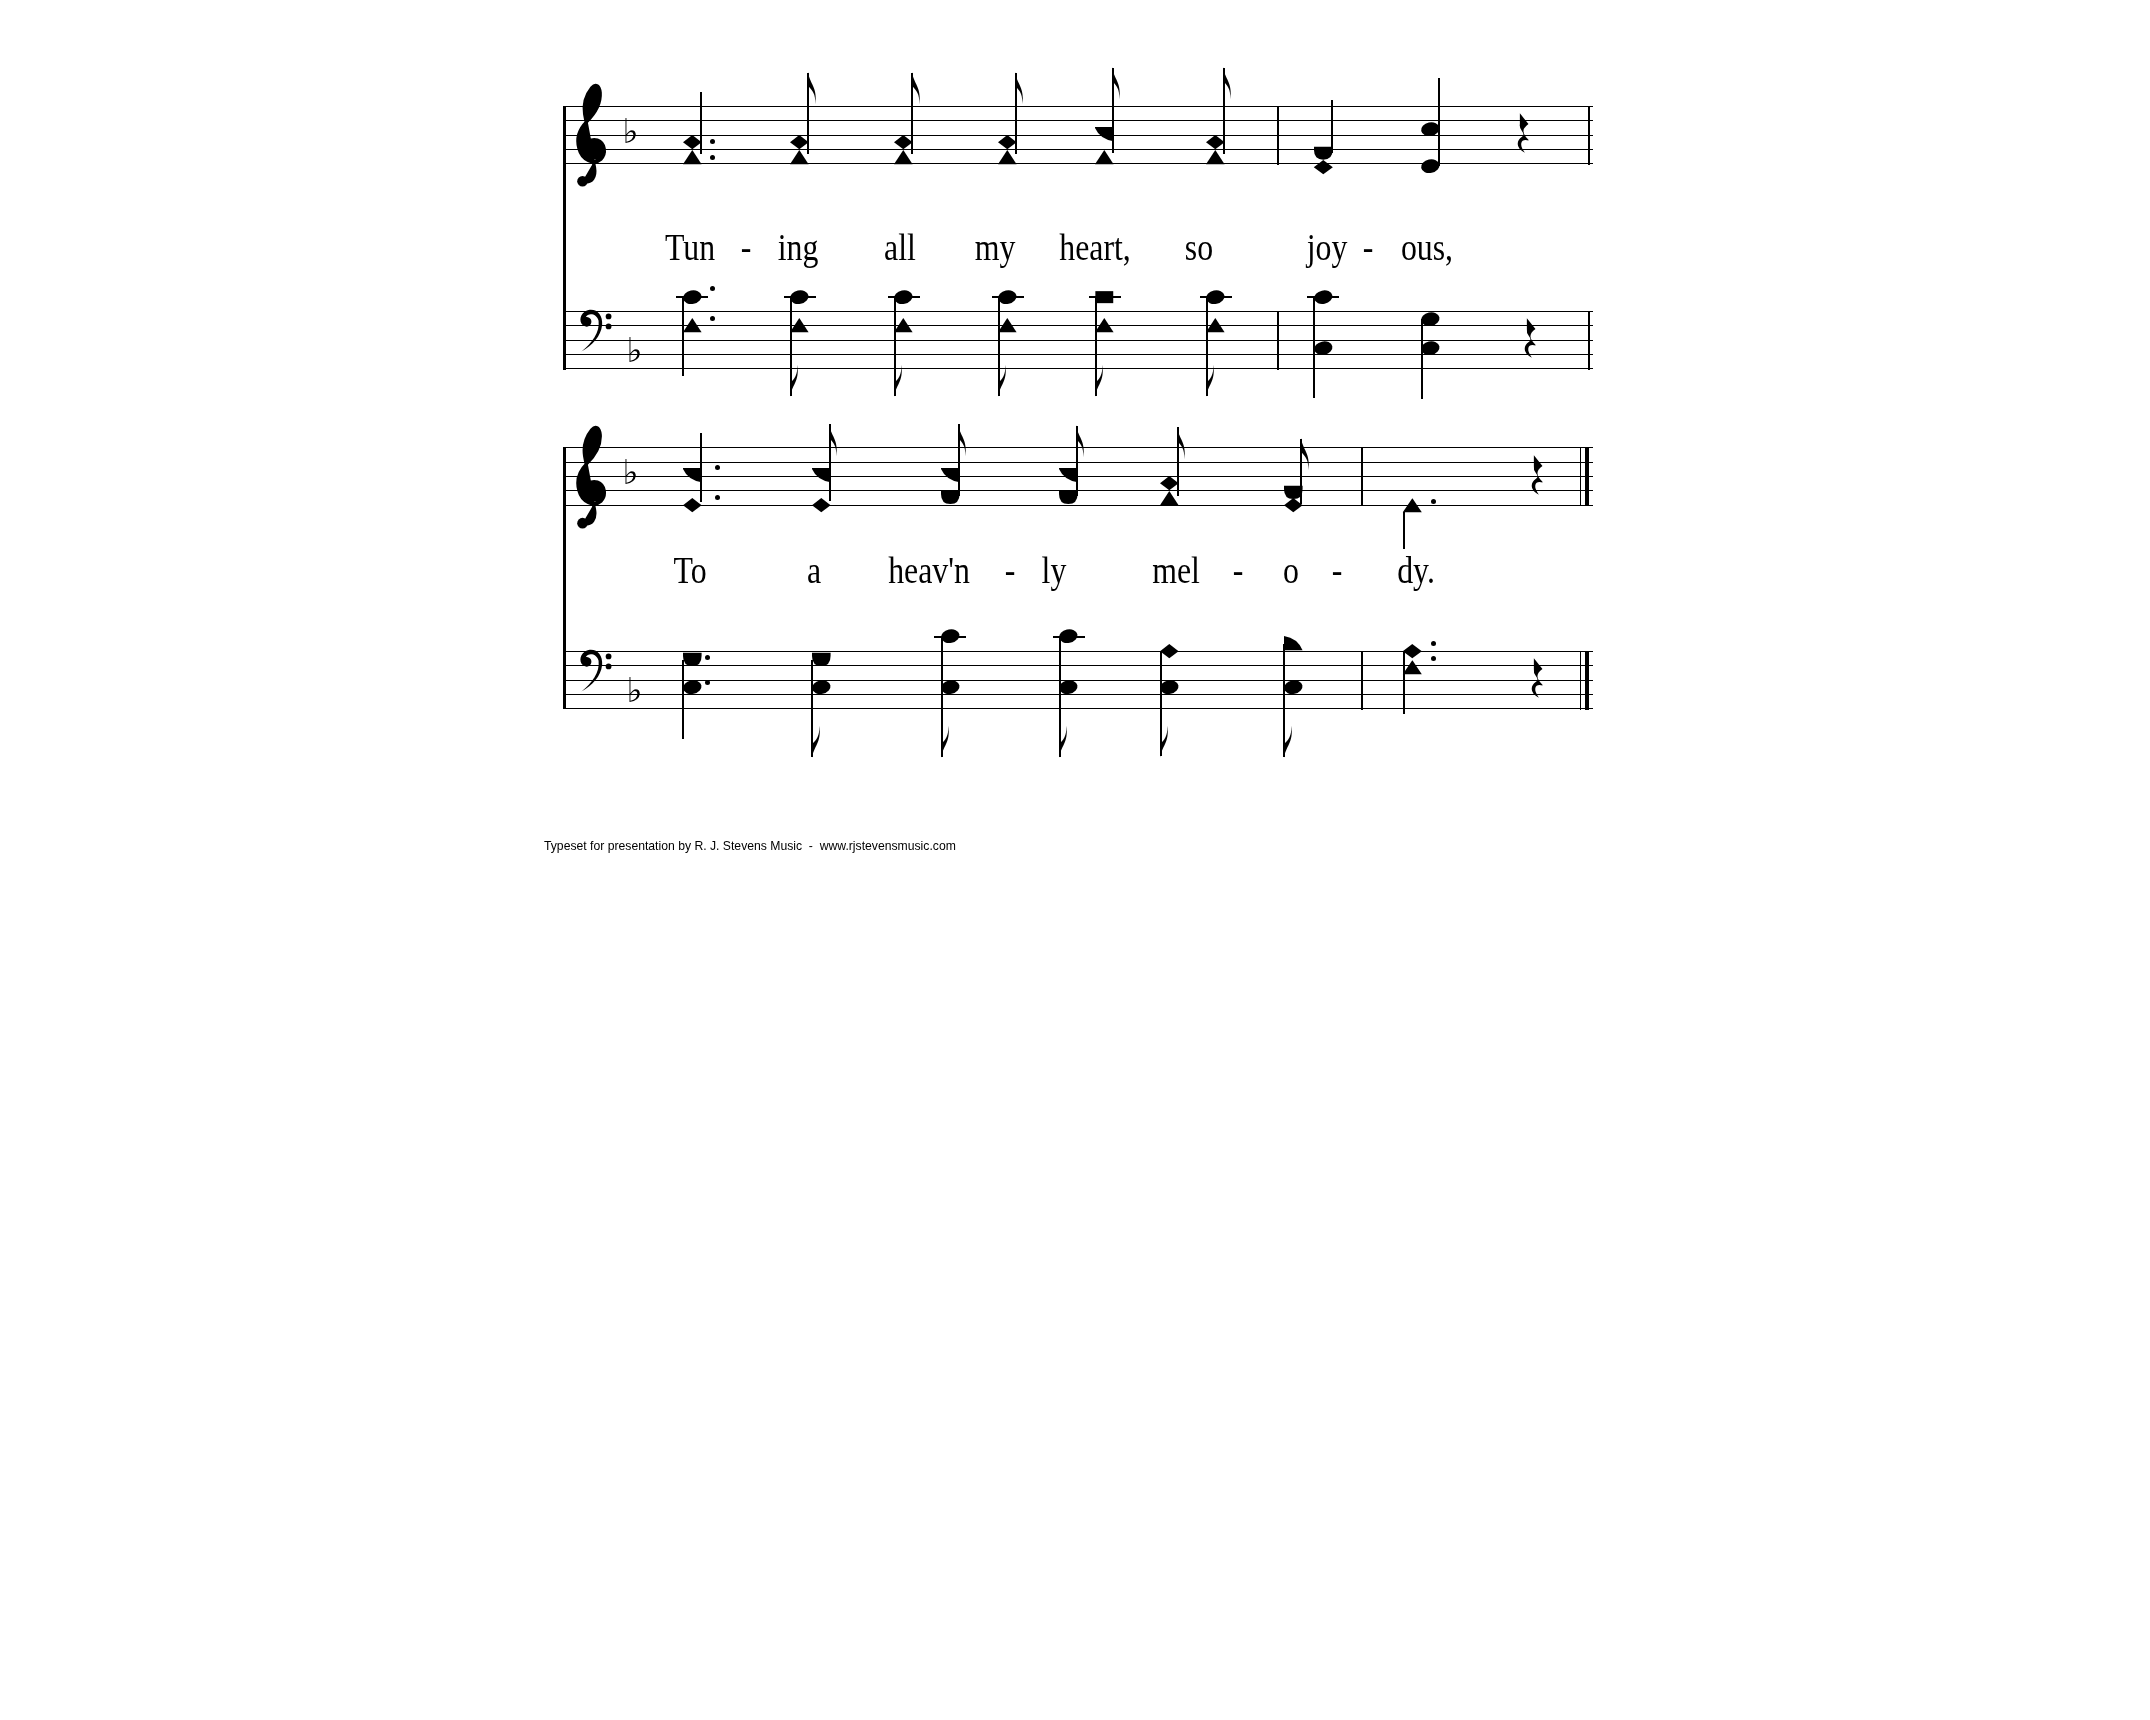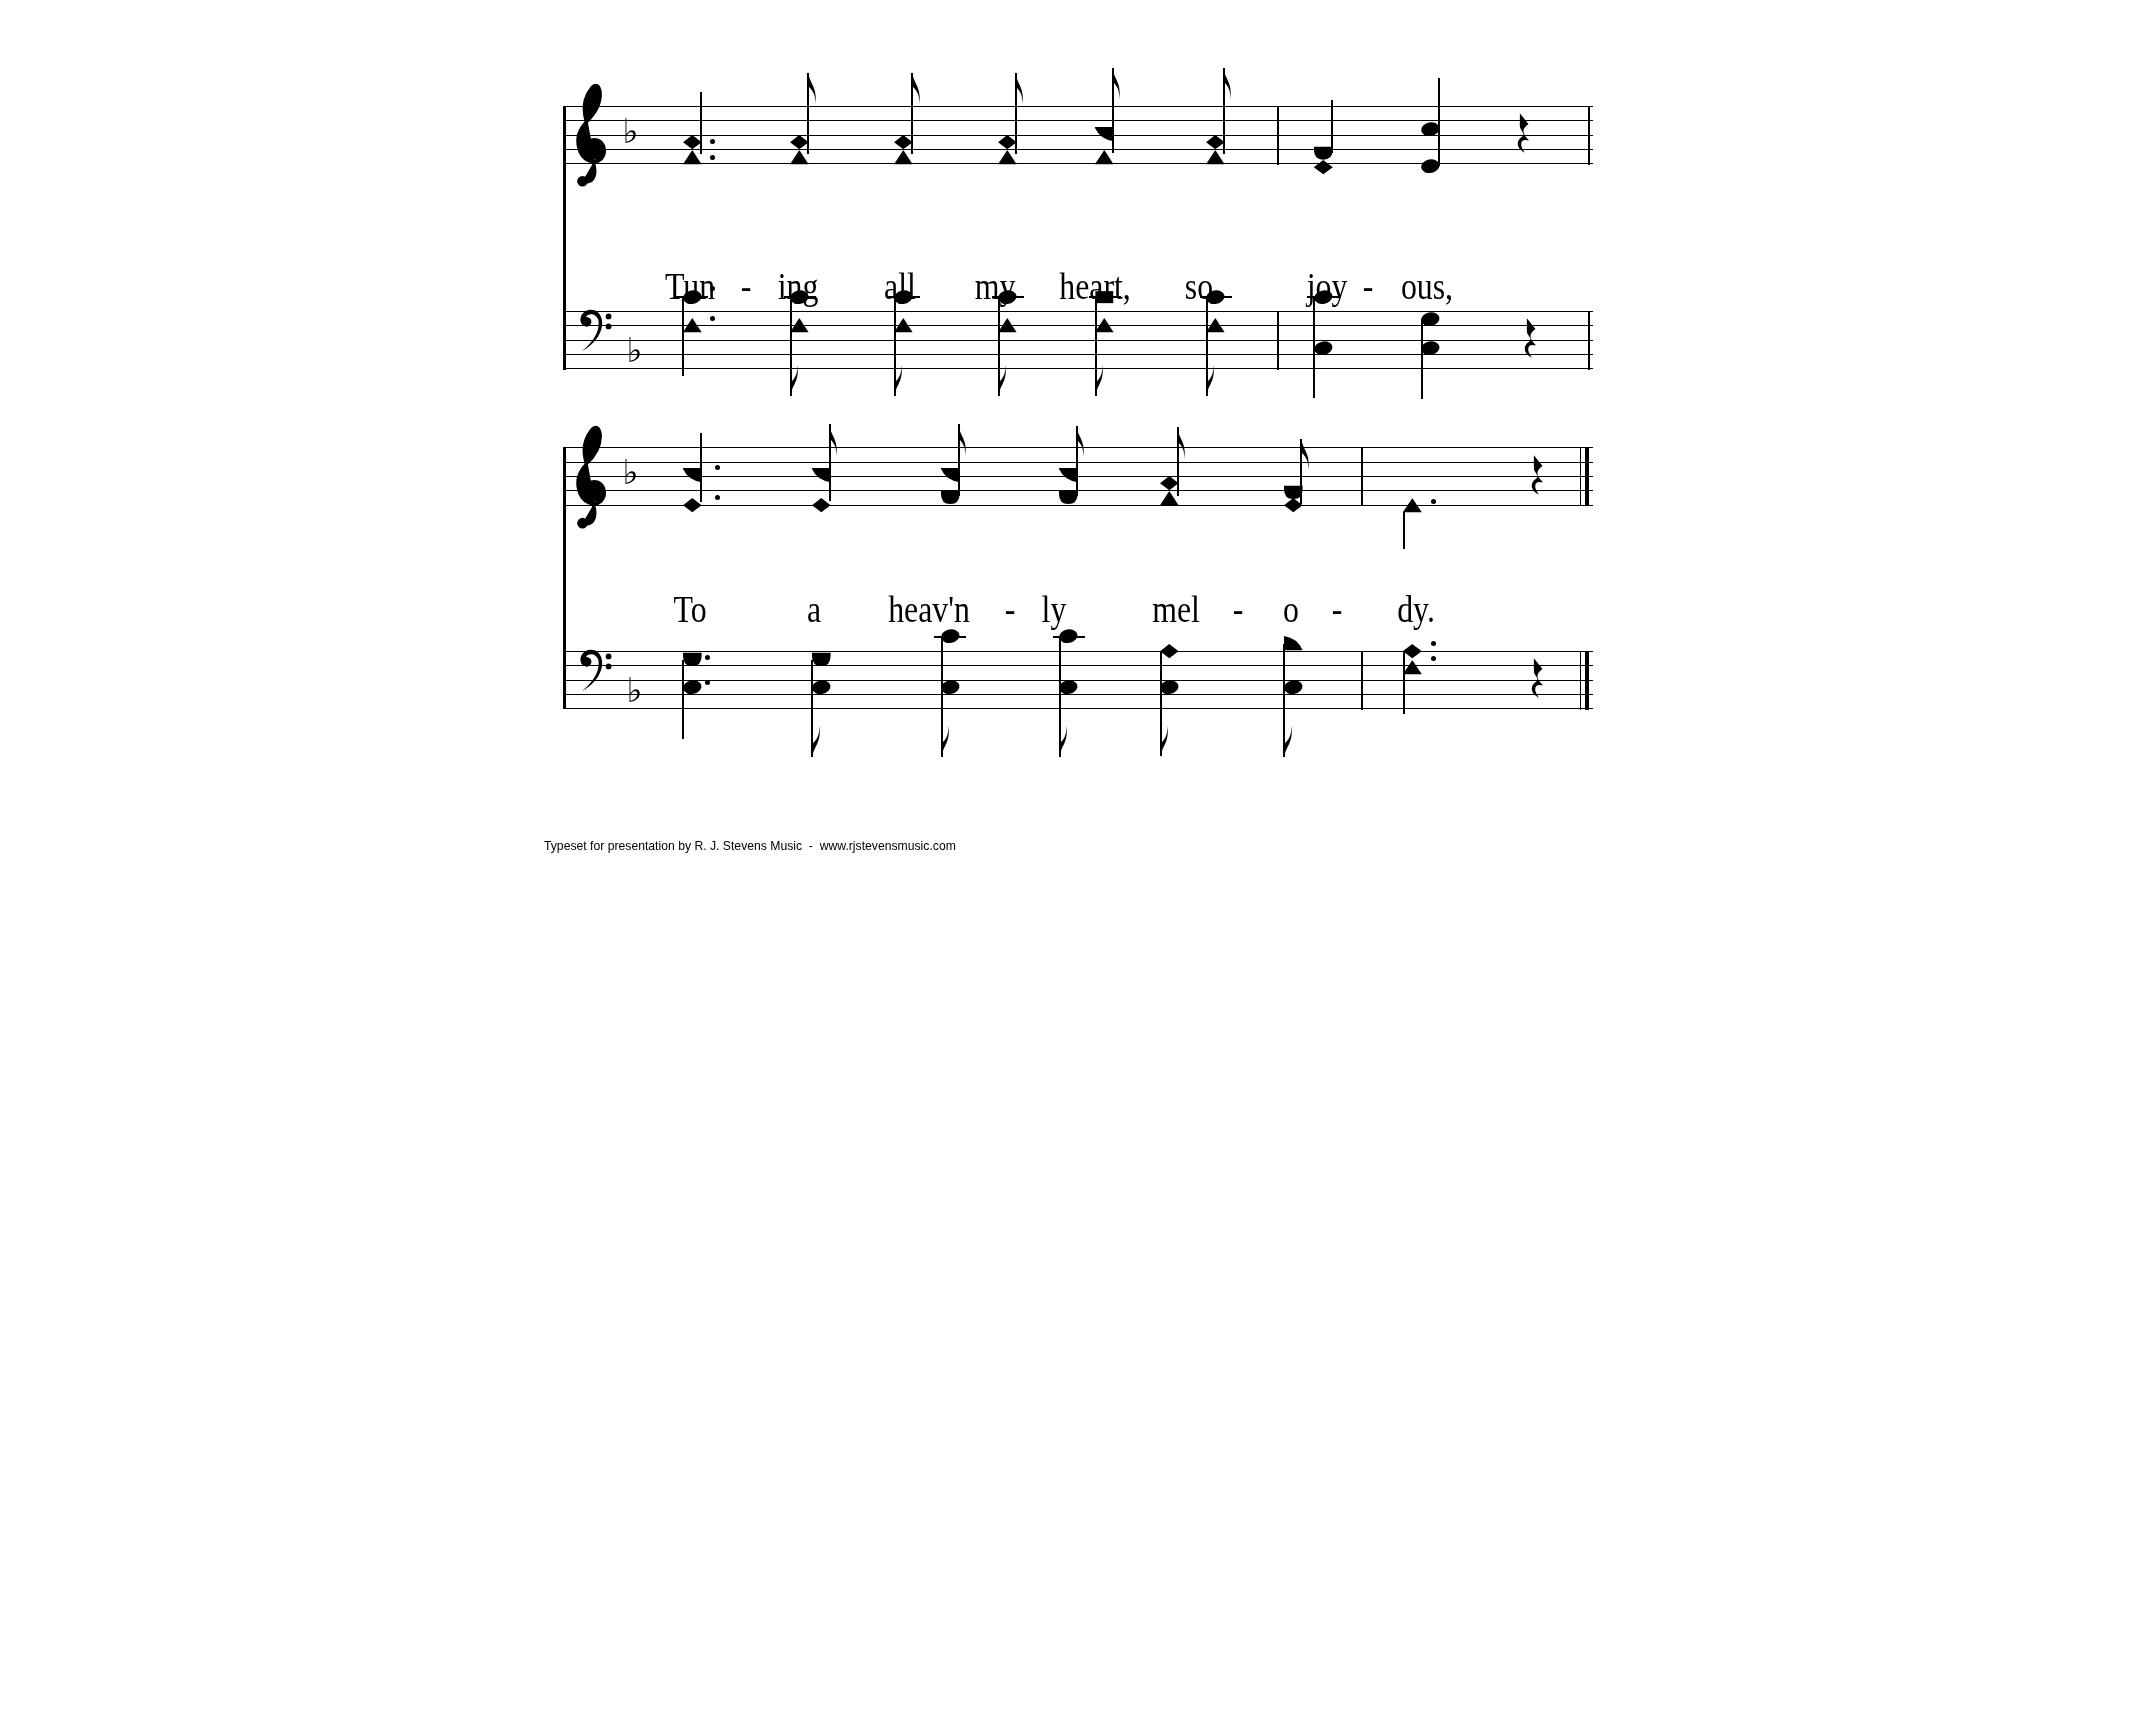--- a/index.html
+++ b/index.html
@@ -371,21 +371,21 @@
       <div class="abs ink" style="left: 739px; top: 311px; width: 2.2px; height: 59px;"></div>
       <div class="abs ink" style="left: 1050px; top: 106px; width: 2.9px; height: 59px;"></div>
       <div class="abs ink" style="left: 1050px; top: 311px; width: 2.9px; height: 59px;"></div>
       <div class="abs ink" style="left: 823px; top: 447px; width: 2.2px; height: 59px;"></div>
       <div class="abs ink" style="left: 823px; top: 651px; width: 2.2px; height: 59px;"></div>
       <div class="abs ink" style="left: 1042px; top: 447px; width: 1.8px; height: 59px;"></div>
       <div class="abs ink" style="left: 1047px; top: 447px; width: 4.3px; height: 59px;"></div>
       <div class="abs ink" style="left: 1042px; top: 651px; width: 1.8px; height: 59px;"></div>
       <div class="abs ink" style="left: 1047px; top: 651px; width: 4.3px; height: 59px;"></div>
     </div>
-  <div id="lyrics" class="abs" style="left:0;top:0;width:100%;height:100%;margin-top:39px;">
+  <div id="lyrics" class="abs" style="left:0;top:0;width:100%;height:100%;">
       <div class="syll" style="left: 152px; top: 228px; font-size: 37px;">Tun</div>
       <div class="syll" style="left: 208px; top: 228px; font-size: 37px;">-</div>
       <div class="syll" style="left: 260px; top: 228px; font-size: 37px;">ing</div>
       <div class="syll" style="left: 362px; top: 228px; font-size: 37px;">all</div>
       <div class="syll" style="left: 457px; top: 228px; font-size: 37px;">my</div>
       <div class="syll" style="left: 557px; top: 228px; font-size: 37px;">heart,</div>
       <div class="syll" style="left: 661px; top: 228px; font-size: 37px;">so</div>
       <div class="syll" style="left: 789px; top: 228px; font-size: 37px;">joy</div>
       <div class="syll" style="left: 830px; top: 228px; font-size: 37px;">-</div>
       <div class="syll" style="left: 889px; top: 228px; font-size: 37px;">ous,</div>

